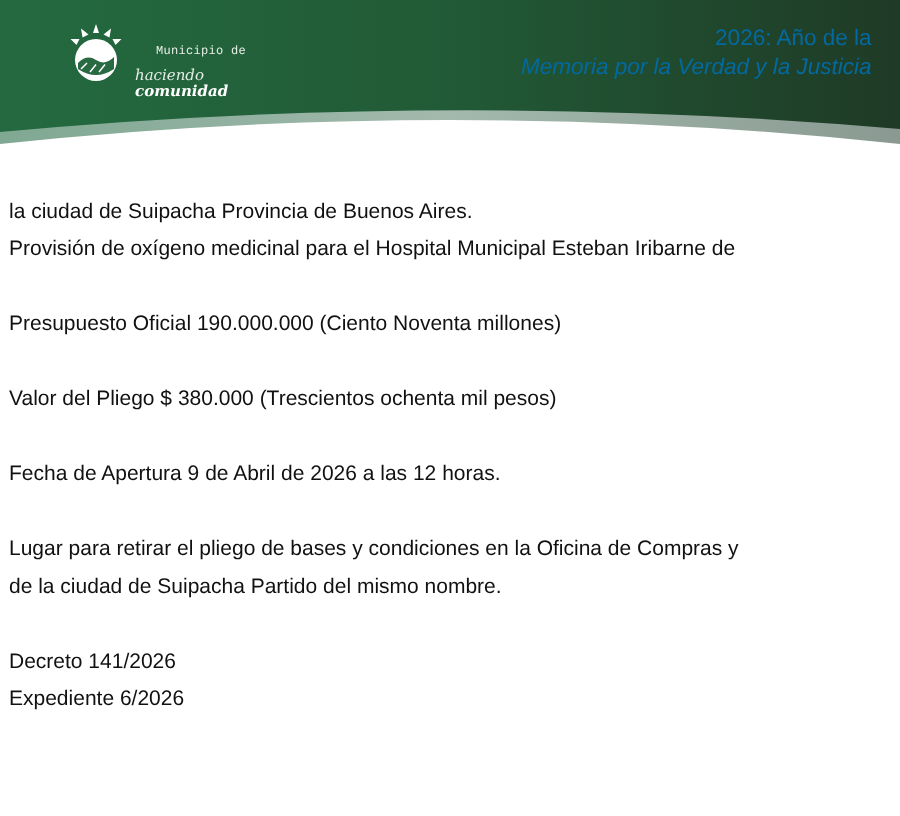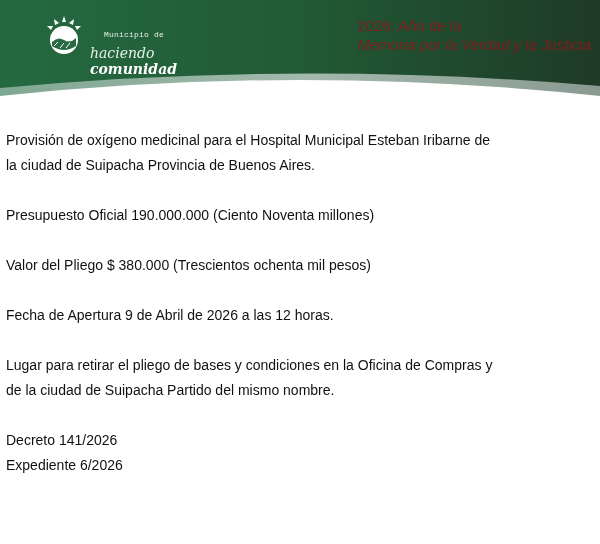--- a/index.html
+++ b/index.html
@@ -5,24 +5,24 @@
     html, body { margin: 0; padding: 0; background: #ffffff; }
     body { width: 600px; height: 544px; position: relative; overflow: hidden; font-family: "Liberation Sans", sans-serif; color: #111; }
 
     .header { position: absolute; left: 0; top: 0; width: 600px; height: 100px; }
     .header svg.bg { position: absolute; left: 0; top: 0; }
 
     .logo { position: absolute; left: 44px; top: 14px; width: 140px; height: 46px; }
     .logo .emblem { position: absolute; left: 0; top: 2px; width: 40px; height: 40px; }
     .logo .muni-small { position: absolute; left: 60px; top: 16px; font-size: 8px; color: #e6efe8; letter-spacing: 0.2px; font-family: Liberation Mono, monospace; }
     .logo .muni-name { position: absolute; left: 44px; top: 8px; font-size: 19px; font-weight: bold; color: #ffffff; letter-spacing: 0.5px; }
-    .logo .muni-motto { position: absolute; left: 46px; top: 31px; font-size: 14px; font-style: italic; font-family: "DejaVu Serif", serif; color: #e6efe8; }
+    .logo .muni-motto { position: absolute; left: 46px; top: 31px; font-size: 10px; font-style: italic; font-family: "DejaVu Serif", serif; color: #e6efe8; }
     .logo .muni-motto b { color: #ffffff; }
 
-    .motto-right { position: absolute; right: 9px; top: 17px; color: #7f1d1d; }
+    .motto-right { position: absolute; right: 19px; top: 17px; text-align: right; color: #0369a1; }
     .motto-right .line1 { font-size: 15px; font-weight: normal; }
     .motto-right .line2 { font-size: 15px; font-weight: normal; font-style: italic; margin-top: 2px; }
 
     .content { position: absolute; left: 6px; top: 128px; width: 590px; }
     .title { text-align: center; font-size: 16px; font-weight: bold; margin: 0 0 4px 0; padding-left: 8px; }
     .para { font-size: 14px; line-height: 25px; margin: 0; }
     .gap { height: 25px; }
   </style>
 </head>
 <body>
@@ -63,22 +63,22 @@
     <span class="muni-motto"><span>haciendo</span> <b>comunidad</b></span>
   </div>
 
   <div class="motto-right">
     <div class="line1">2026: Año de la</div>
     <div class="line2">Memoria por la Verdad y la Justicia</div>
   </div>
 </div>
 
 <div class="content">
+  <p class="para">la ciudad de Suipacha Provincia de Buenos Aires.</p>
   <p class="para">Provisión de oxígeno medicinal para el Hospital Municipal Esteban Iribarne de</p>
-  <p class="para">la ciudad de Suipacha Provincia de Buenos Aires.</p>
   <div class="gap"></div>
   <p class="para">Presupuesto Oficial 190.000.000 (Ciento Noventa millones)</p>
   <div class="gap"></div>
   <p class="para">Valor del Pliego $ 380.000 (Trescientos ochenta mil pesos)</p>
   <div class="gap"></div>
   <p class="para">Fecha de Apertura 9 de Abril de 2026 a las 12 horas.</p>
   <div class="gap"></div>
   <p class="para">Lugar para retirar el pliego de bases y condiciones en la Oficina de Compras y</p>
   <p class="para">de la ciudad de Suipacha Partido del mismo nombre.</p>
   <div class="gap"></div>

